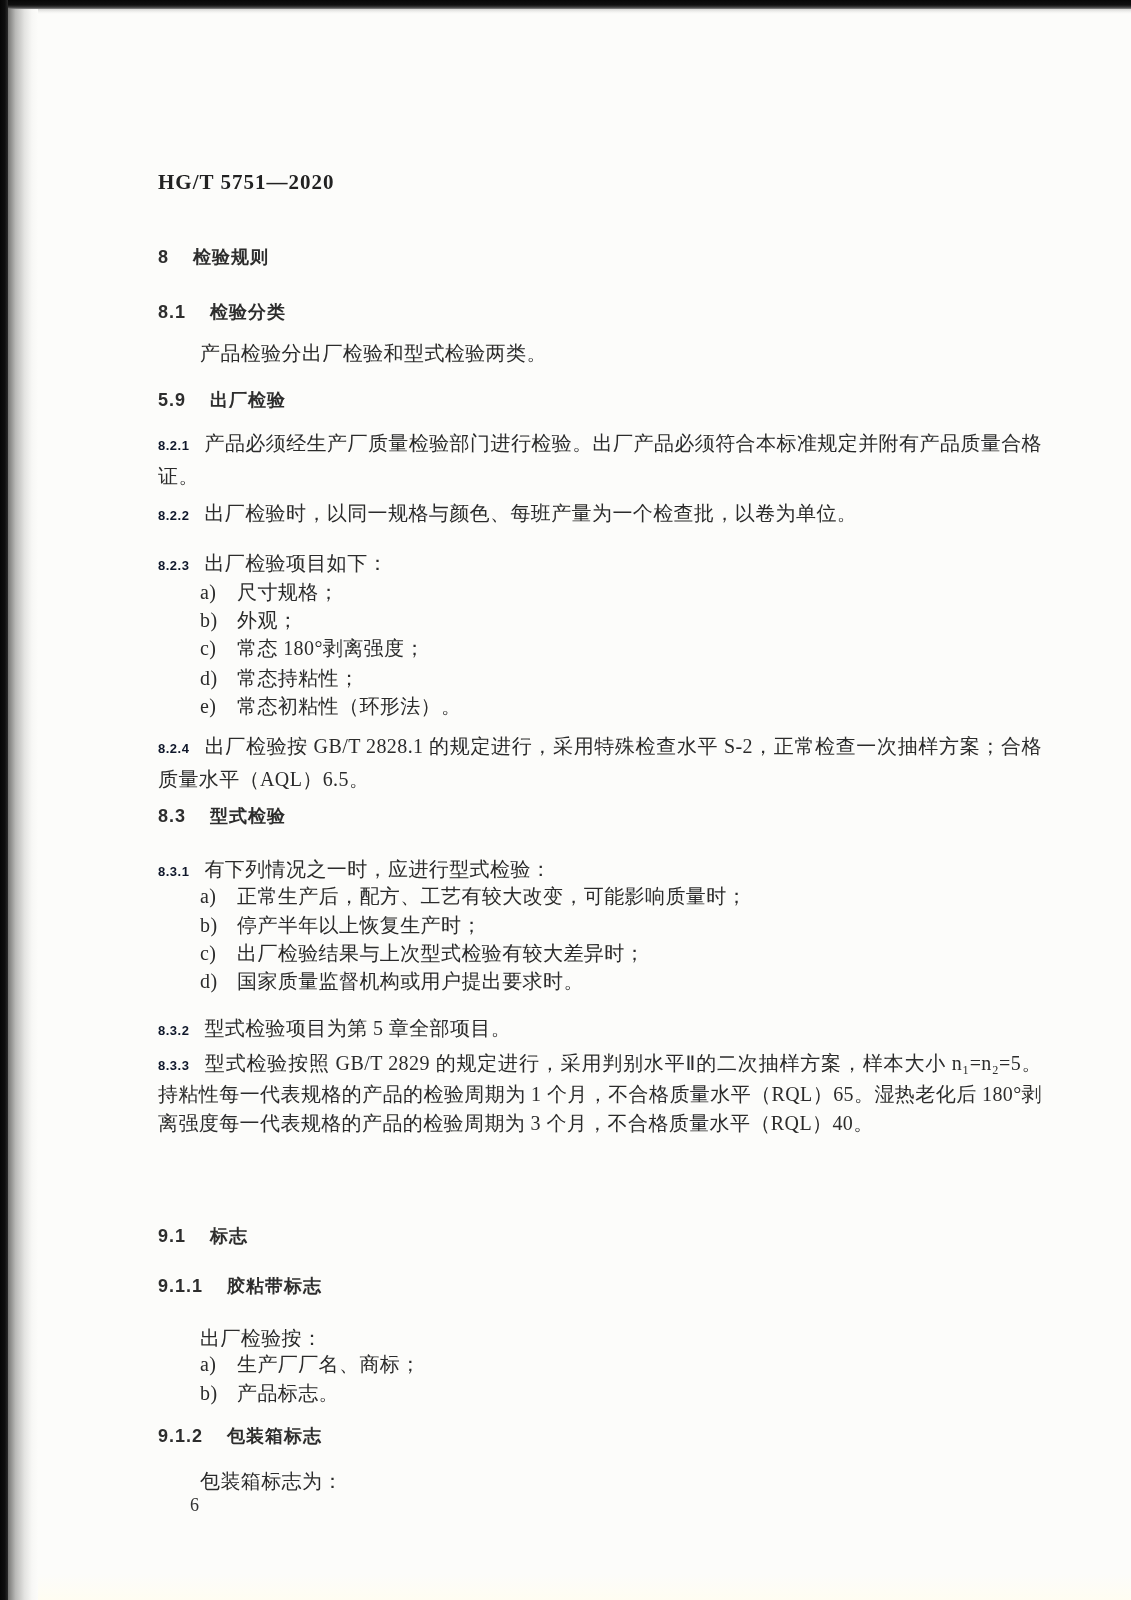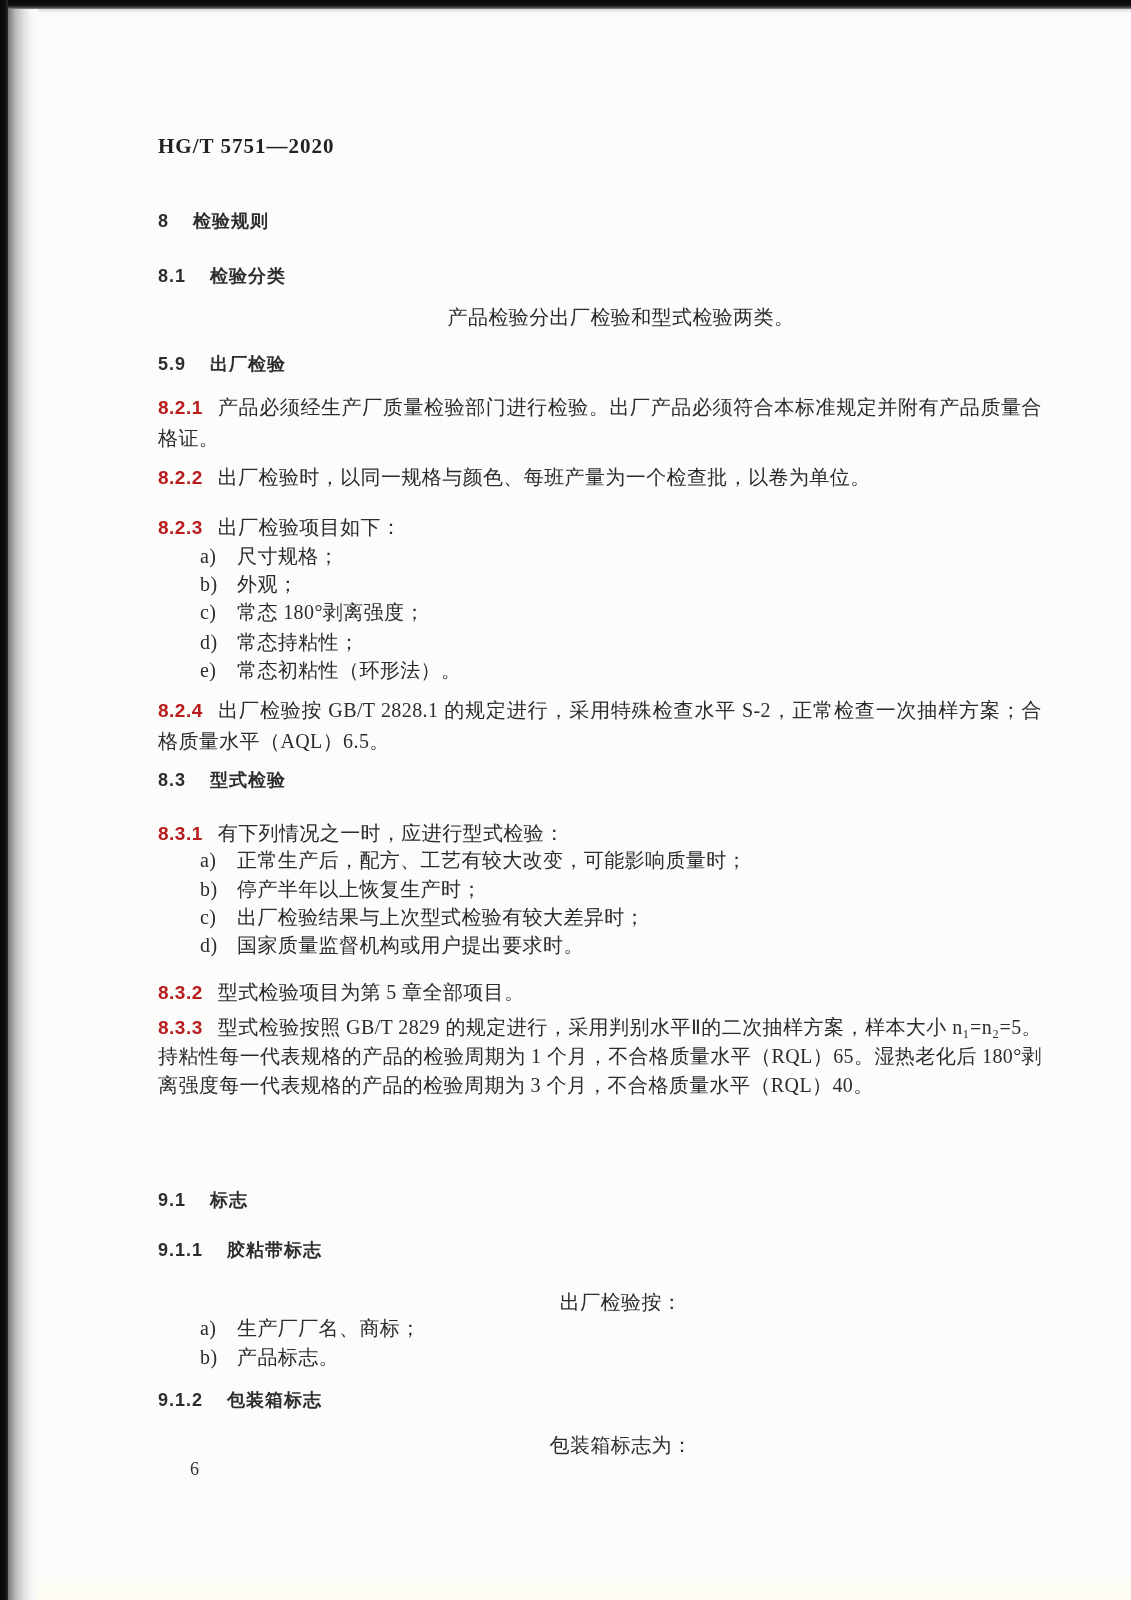--- a/index.html
+++ b/index.html
@@ -33,21 +33,21 @@
     background:linear-gradient(90deg,#777775 0,#b9b9b7 25%,#e3e3e1 55%,#f7f7f5 80%,#fcfcfa 100%);
     z-index:4;
   }
   .bottom-tint {
     position:absolute; bottom:0; left:0; width:100%; height:26px;
     background:linear-gradient(180deg, rgba(255,254,244,0) 0, #fffdf2 100%);
     z-index:3;
   }
 
   
-  .blk { position:absolute; left:158px; width:884px; z-index:2; }
+  .blk { position:absolute; left:158px; width:884px; z-index:2;margin-top:36px; }
   .doc-header {
     font-size:21px; font-weight:bold; letter-spacing:1px;
     font-family:"Liberation Serif", serif;
     color:#222;
   }
   .h-sec {
     font-family:"Liberation Sans", sans-serif;
     font-weight:bold; font-size:18px; color:#2d2d2d;
     letter-spacing:1px;
   }
@@ -57,24 +57,24 @@
     letter-spacing:1px;
   }
   .h-sec .num, .h-sub .num { margin-right:24px; font-family:"Liberation Sans", sans-serif; }
   .para {
     font-size:20px; line-height:31px; letter-spacing:0.4px;
     text-align:justify;
   }
   .para.tight { line-height:29px; }
   .cnum {
     font-family:"Liberation Sans", sans-serif;
-    font-weight:bold; font-size:19px; letter-spacing:0.5px;
-    margin-right:15px; color:#b91c1c;
+    font-weight:bold; font-size:13px; letter-spacing:0.5px;
+    margin-right:15px; color:#0f172a;
   }
-  .indent { text-indent:42px; text-align:center; }
+  .indent { text-indent:42px; text-align:left; }
   .li { left:200px; width:840px; font-size:20px; line-height:28px; letter-spacing:0.4px; }
   .li .marker { display:inline-block; width:37px; }
   .page-num { left:190px; font-size:18px; color:#333; }
 </style>
 </head>
 <body>
 
 <div class="scan">
   <div class="top-bar"></div>
   <div class="top-sheen"></div>

